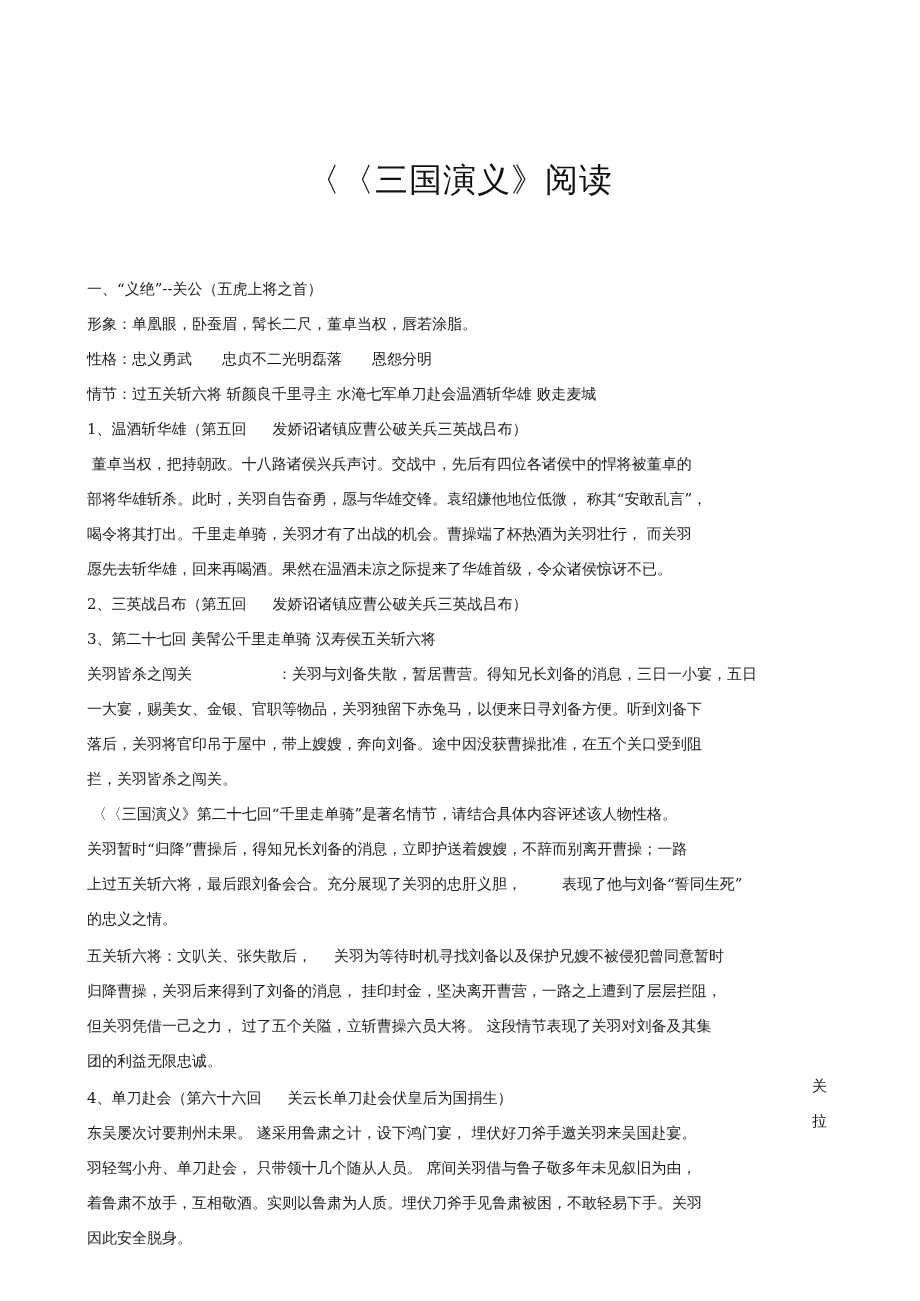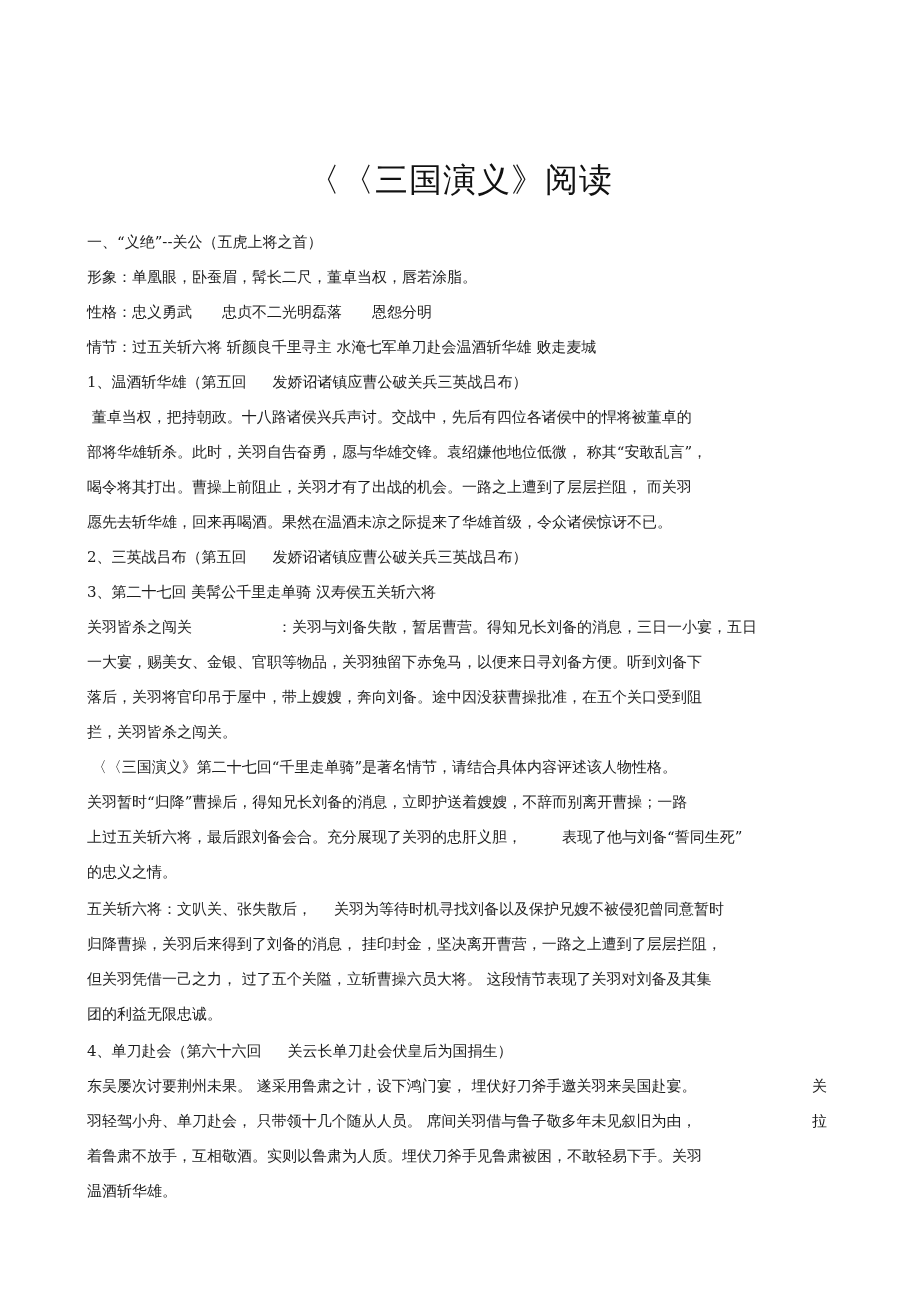--- a/index.html
+++ b/index.html
@@ -1,39 +1,39 @@
 <!DOCTYPE html>
 <html><head>
 <meta charset="utf-8">
 <style>
   html, body { margin:0; padding:0; background:#ffffff; }
   body { width:920px; height:1301px; position:relative; overflow:hidden;
          font-family:"DejaVu Serif","Liberation Serif",serif; color:#1a1a1a; }
   .title { position:absolute; left:0; width:920px; top:160px; text-align:center;
            font-size:33px; line-height:40px; letter-spacing:1px; color:#111; }
-  .ln { position:absolute; left:87px; font-size:15px; line-height:20px; white-space:pre; color:#1c1c1c; }
+  .ln { position:absolute; left:87px; font-size:15px; line-height:20px; white-space:pre; color:#1c1c1c;margin-top:47px; }
   .ln .gap { display:inline-block; }
   .rt { position:absolute; font-size:15px; line-height:20px; color:#1c1c1c; }
 </style>
 </head>
 <body>
 
 <div>
 
   <div class="title">〈〈三国演义》阅读</div>
 
   <div class="ln" style="top:232px">一、“义绝”--关公（五虎上将之首）</div>
   <div class="ln" style="top:267px">形象：单凰眼，卧蚕眉，髯长二尺，董卓当权，唇若涂脂。</div>
   <div class="ln" style="top:302px"><span>性格：忠义勇武</span><span class="gap" style="width:30px"></span><span>忠贞不二光明磊落</span><span class="gap" style="width:30px"></span><span>恩怨分明</span></div>
   <div class="ln" style="top:337px">情节：过五关斩六将 斩颜良千里寻主 水淹七军单刀赴会温酒斩华雄 败走麦城</div>
 
   <div class="ln" style="top:372px"><span>1、温酒斩华雄（第五回</span><span class="gap" style="width:26px"></span><span>发娇诏诸镇应曹公破关兵三英战吕布）</span></div>
   <div class="ln" style="top:407px"> 董卓当权，把持朝政。十八路诸侯兴兵声讨。交战中，先后有四位各诸侯中的悍将被董卓的</div>
   <div class="ln" style="top:442px">部将华雄斩杀。此时，关羽自告奋勇，愿与华雄交锋。袁绍嫌他地位低微， 称其“安敢乱言”，</div>
-  <div class="ln" style="top:477px">喝令将其打出。曹操上前阻止，关羽才有了出战的机会。一路之上遭到了层层拦阻， 而关羽</div>
+  <div class="ln" style="top:477px">喝令将其打出。千里走单骑，关羽才有了出战的机会。曹操端了杯热酒为关羽壮行， 而关羽</div>
   <div class="ln" style="top:512px">愿先去斩华雄，回来再喝酒。果然在温酒未凉之际提来了华雄首级，令众诸侯惊讶不已。</div>
 
   <div class="ln" style="top:547px"><span>2、三英战吕布（第五回</span><span class="gap" style="width:26px"></span><span>发娇诏诸镇应曹公破关兵三英战吕布）</span></div>
 
   <div class="ln" style="top:582px">3、第二十七回 美髯公千里走单骑 汉寿侯五关斩六将</div>
   <div class="ln" style="top:617px"><span>关羽皆杀之闯关</span><span class="gap" style="width:85px"></span><span>：关羽与刘备失散，暂居曹营。得知兄长刘备的消息，三日一小宴，五日</span></div>
   <div class="ln" style="top:652px">一大宴，赐美女、金银、官职等物品，关羽独留下赤兔马，以便来日寻刘备方便。听到刘备下</div>
   <div class="ln" style="top:687px">落后，关羽将官印吊于屋中，带上嫂嫂，奔向刘备。途中因没获曹操批准，在五个关口受到阻</div>
   <div class="ln" style="top:722px">拦，关羽皆杀之闯关。</div>
 
@@ -46,15 +46,15 @@
   <div class="ln" style="top:934px">归降曹操，关羽后来得到了刘备的消息， 挂印封金，坚决离开曹营，一路之上遭到了层层拦阻，</div>
   <div class="ln" style="top:969px">但关羽凭借一己之力， 过了五个关隘，立斩曹操六员大将。 这段情节表现了关羽对刘备及其集</div>
   <div class="ln" style="top:1004px">团的利益无限忠诚。</div>
 
   <div class="ln" style="top:1041px"><span>4、单刀赴会（第六十六回</span><span class="gap" style="width:26px"></span><span>关云长单刀赴会伏皇后为国捐生）</span></div>
   <div class="ln" style="top:1076px">东吴屡次讨要荆州未果。 遂采用鲁肃之计，设下鸿门宴， 埋伏好刀斧手邀关羽来吴国赴宴。</div>
   <div class="rt" style="top:1076px; left:812px">关</div>
   <div class="ln" style="top:1111px">羽轻驾小舟、单刀赴会， 只带领十几个随从人员。 席间关羽借与鲁子敬多年未见叙旧为由，</div>
   <div class="rt" style="top:1111px; left:812px">拉</div>
   <div class="ln" style="top:1146px">着鲁肃不放手，互相敬酒。实则以鲁肃为人质。埋伏刀斧手见鲁肃被困，不敢轻易下手。关羽</div>
-  <div class="ln" style="top:1181px">温酒斩华雄。</div>
+  <div class="ln" style="top:1181px">因此安全脱身。</div>
 
 </div>
 
 </body></html>

